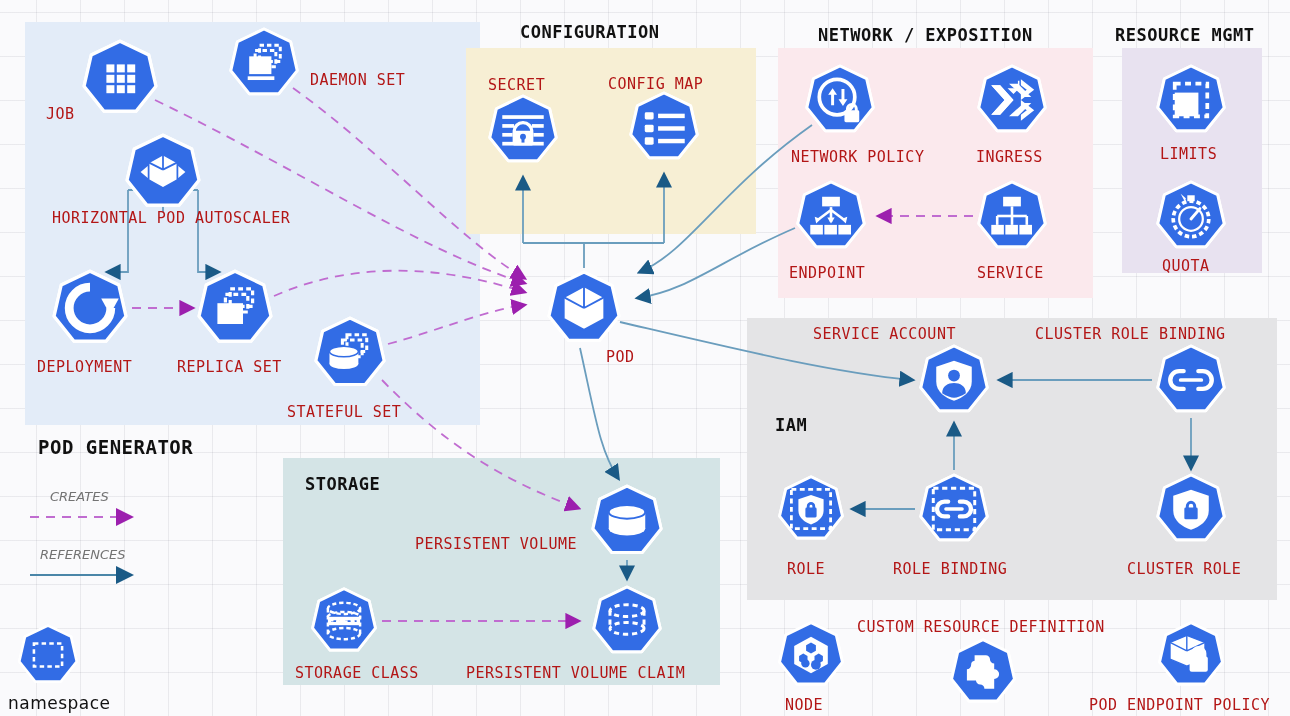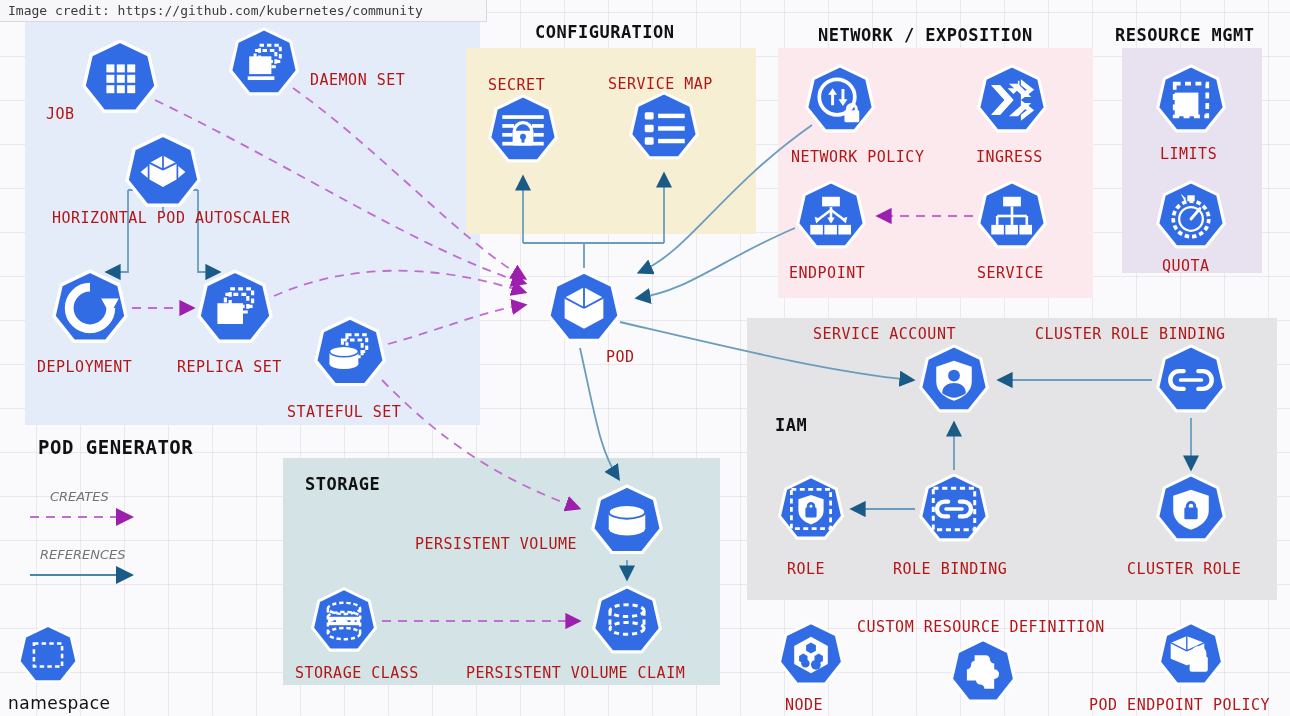--- a/index.html
+++ b/index.html
@@ -38,21 +38,21 @@
 <body>
 
 <div id="stage">
 
   <div id="grid"></div>
 
   <div id="zones-layer">
       <div class="zone" style="left: 25px; top: 22px; width: 455px; height: 403px; background: rgb(227, 236, 248);"></div>
       <div class="ztitle" style="left: 38px; top: 436px; font-size: 19px;">POD GENERATOR</div>
       <div class="zone" style="left: 466px; top: 48px; width: 290px; height: 186px; background: rgb(247, 239, 212);"></div>
-      <div class="ztitle" style="left: 520px; top: 22px; font-size: 17px; padding-left: 15px;">CONFIGURATION</div>
+      <div class="ztitle" style="left: 520px; top: 22px; font-size: 17px;">CONFIGURATION</div>
       <div class="zone" style="left: 778px; top: 48px; width: 315px; height: 250px; background: rgb(251, 233, 237);"></div>
       <div class="ztitle" style="left: 818px; top: 25px; font-size: 17px;">NETWORK / EXPOSITION</div>
       <div class="zone" style="left: 1122px; top: 48px; width: 140px; height: 225px; background: rgb(232, 226, 240);"></div>
       <div class="ztitle" style="left: 1115px; top: 25px; font-size: 17px;">RESOURCE MGMT</div>
       <div class="zone" style="left: 747px; top: 318px; width: 530px; height: 282px; background: rgb(228, 228, 230);"></div>
       <div class="ztitle" style="left: 775px; top: 415px; font-size: 17px;">IAM</div>
       <div class="zone" style="left: 283px; top: 458px; width: 437px; height: 227px; background: rgb(212, 228, 230);"></div>
       <div class="ztitle" style="left: 305px; top: 474px; font-size: 17px;">STORAGE</div>
     </div>
 
@@ -221,21 +221,21 @@
       <g fill="#fff">
             <rect x="24" y="30" width="12" height="10" rx="2"></rect>
             <rect x="42" y="32" width="36" height="6"></rect>
             <rect x="24" y="47" width="12" height="10" rx="2"></rect>
             <rect x="42" y="49" width="36" height="6"></rect>
             <rect x="24" y="64" width="12" height="10" rx="2"></rect>
             <rect x="42" y="66" width="36" height="6"></rect>
           </g>
     </svg>
       </div>
-      <div class="lab" style="left: 608px; top: 75px;">SERVICE MAP</div>
+      <div class="lab" style="left: 608px; top: 75px;">CONFIG MAP</div>
       <div class="node" style="left: 545px; top: 269px; width: 78px; height: 78px;">
         <svg class="hept" width="78" height="78" viewBox="0 0 100 100">
       <path d="M50.00,4.00 L85.96,21.32 L94.85,60.24 L69.96,91.44 L30.04,91.44 L5.15,60.24 L14.04,21.32 Z" fill="#326CE5" stroke="#ffffff" stroke-width="4" stroke-linejoin="round"></path>
       <g fill="#fff" stroke="#326CE5" stroke-width="2.4" stroke-linejoin="round">
             <path d="M50,22 L76,36 L76,64 L50,78 L24,64 L24,36 Z"></path>
           </g>
           <path d="M50,22 L50,50 M50,50 L76,36 M50,50 L24,36" fill="none" stroke="#326CE5" stroke-width="2.4"></path>
     </svg>
       </div>
       <div class="lab" style="left: 606px; top: 348px;">POD</div>
@@ -466,14 +466,13 @@
       <path d="M50.00,4.00 L85.96,21.32 L94.85,60.24 L69.96,91.44 L30.04,91.44 L5.15,60.24 L14.04,21.32 Z" fill="#326CE5" stroke="#ffffff" stroke-width="4" stroke-linejoin="round"></path>
       <rect x="28" y="32" width="44" height="36" fill="none" stroke="#fff" stroke-width="4" stroke-dasharray="7 5"></rect>
     </svg>
       </div>
       <div class="lab dark" style="left: 8px; top: 693px;">namespace</div>
     </div>
 
   <div class="legtxt" style="left:50px;top:489px;">CREATES</div>
   <div class="legtxt" style="left:40px;top:547px;">REFERENCES</div>
 
-  <div id="credit">Image credit: https://github.com/kubernetes/community</div>
 </div>
 
 </body></html>

